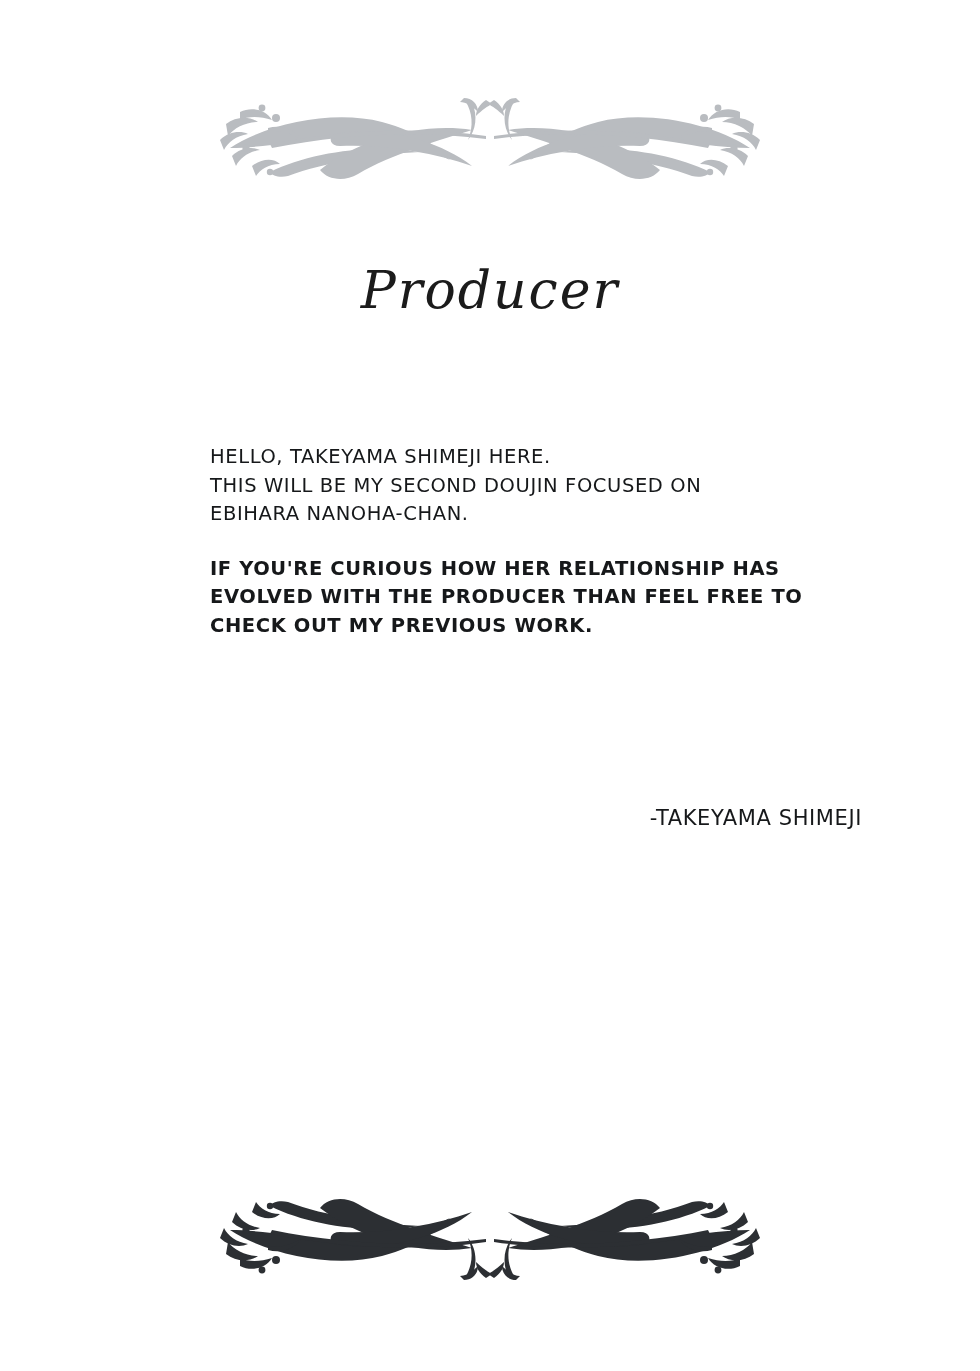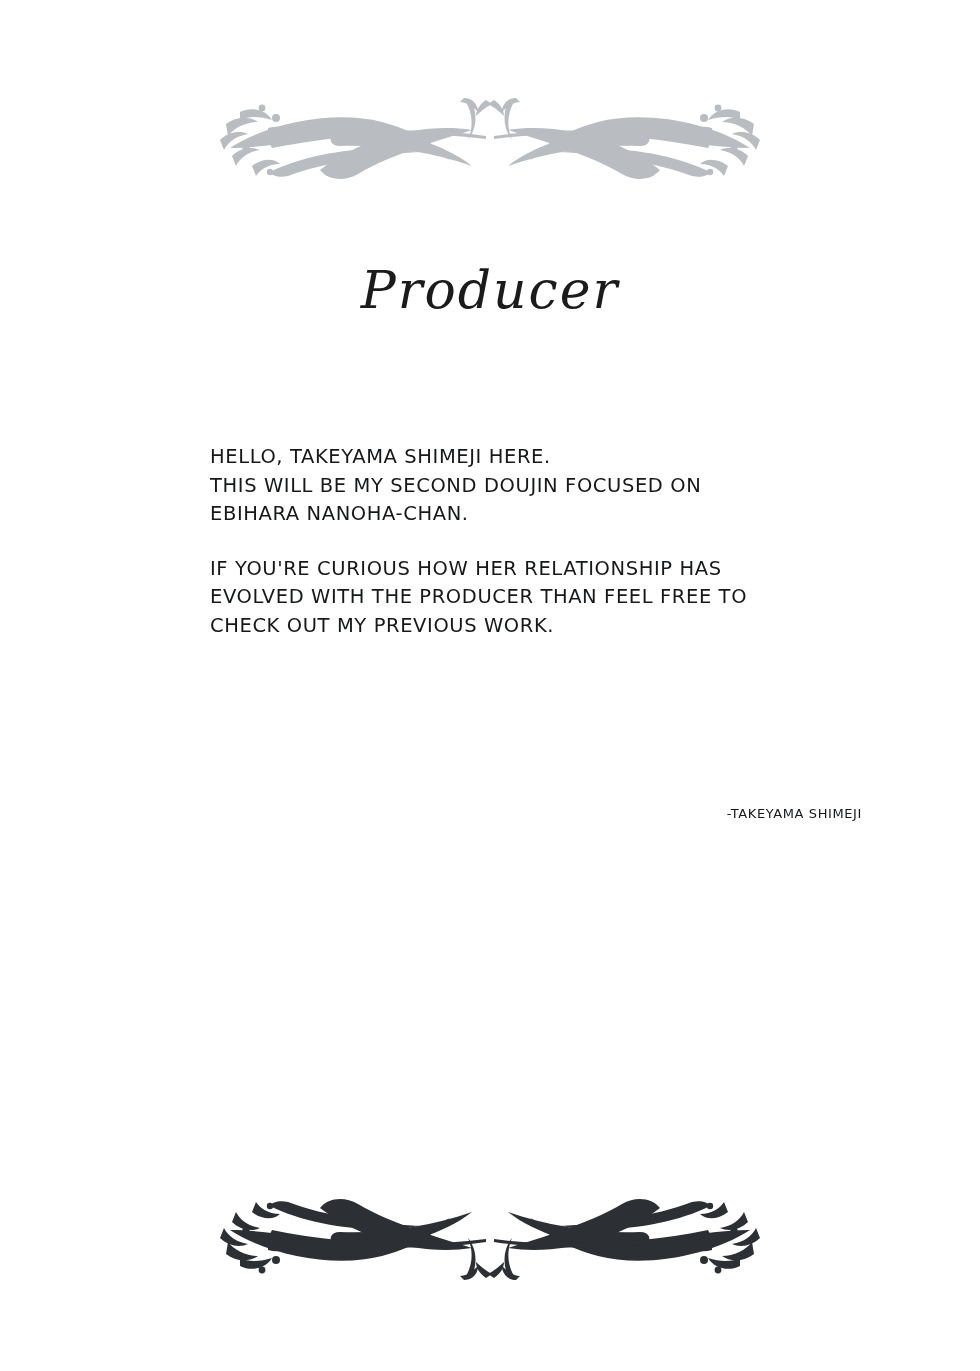--- a/index.html
+++ b/index.html
@@ -67,30 +67,30 @@
     font-family: "DejaVu Sans", sans-serif;
     font-size: 19.5px;
     line-height: 28.5px;
     letter-spacing: 0.6px;
     color: #16181a;
     white-space: pre-line;
     text-transform: uppercase;
     font-stretch: normal;
     margin: 0 0 26px 0;
   }
-  .para:last-child { margin-bottom: 0; }
+  .para:last-child { margin-bottom: 0; font-weight: bold; }
 
   .signature {
     position: absolute;
     top: 806px;
     left: 210px;
     width: 680px;
     text-align: right;
     font-family: "DejaVu Sans", sans-serif;
-    font-size: 13px;
+    font-size: 21px;
     letter-spacing: 0.6px;
     color: #16181a;
     text-transform: uppercase;
     padding-right: 28px;
     box-sizing: border-box;
   }
 </style>
 </head>
 <body>
 

